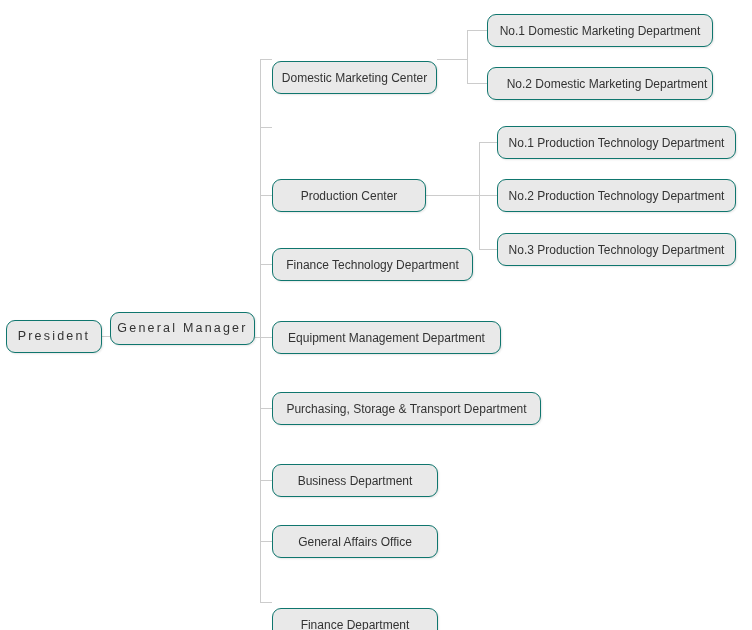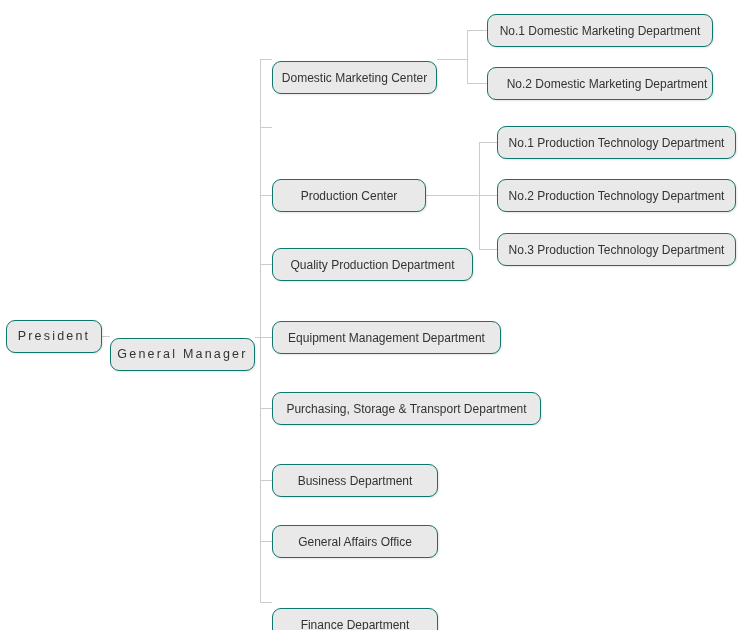--- a/index.html
+++ b/index.html
@@ -78,31 +78,31 @@
       <line x1="467" y1="83" x2="487" y2="83" stroke="#cccccc" stroke-width="1" shape-rendering="crispEdges"></line>
       <line x1="426" y1="195" x2="479" y2="195" stroke="#cccccc" stroke-width="1" shape-rendering="crispEdges"></line>
       <line x1="479" y1="142" x2="479" y2="249" stroke="#cccccc" stroke-width="1" shape-rendering="crispEdges"></line>
       <line x1="479" y1="142" x2="497" y2="142" stroke="#cccccc" stroke-width="1" shape-rendering="crispEdges"></line>
       <line x1="479" y1="195" x2="497" y2="195" stroke="#cccccc" stroke-width="1" shape-rendering="crispEdges"></line>
       <line x1="479" y1="249" x2="497" y2="249" stroke="#cccccc" stroke-width="1" shape-rendering="crispEdges"></line>
     </svg>
 <div class="node-box level-root" style="left: 6px; top: 320px; width: 96px; height: 33px; text-align: right;">
       <span class="node-label">President</span>
     </div>
-    <div class="node-box level-exec" style="left: 110px; top: 338px; width: 145px; height: 33px;">
+    <div class="node-box level-exec" style="left: 110px; top: 312px; width: 145px; height: 33px;">
       <span class="node-label">General Manager</span>
     </div>
     <div class="node-box level-dept" style="left: 272px; top: 41px; width: 165px; height: 33px; margin-top: 20px;">
       <span class="node-label">Domestic Marketing Center</span>
     </div>
     <div class="node-box level-dept" style="left: 272px; top: 179px; width: 154px; height: 33px;">
       <span class="node-label">Production Center</span>
     </div>
     <div class="node-box level-dept" style="left: 272px; top: 248px; width: 201px; height: 33px;">
-      <span class="node-label">Quality Production Department</span>
+      <span class="node-label">Finance Technology Department</span>
     </div>
     <div class="node-box level-dept" style="left: 272px; top: 321px; width: 229px; height: 33px;">
       <span class="node-label">Equipment Management Department</span>
     </div>
     <div class="node-box level-dept" style="left: 272px; top: 392px; width: 269px; height: 33px;">
       <span class="node-label">Purchasing, Storage &amp; Transport Department</span>
     </div>
     <div class="node-box level-dept" style="left: 272px; top: 464px; width: 166px; height: 33px;">
       <span class="node-label">Business Department</span>
     </div>

